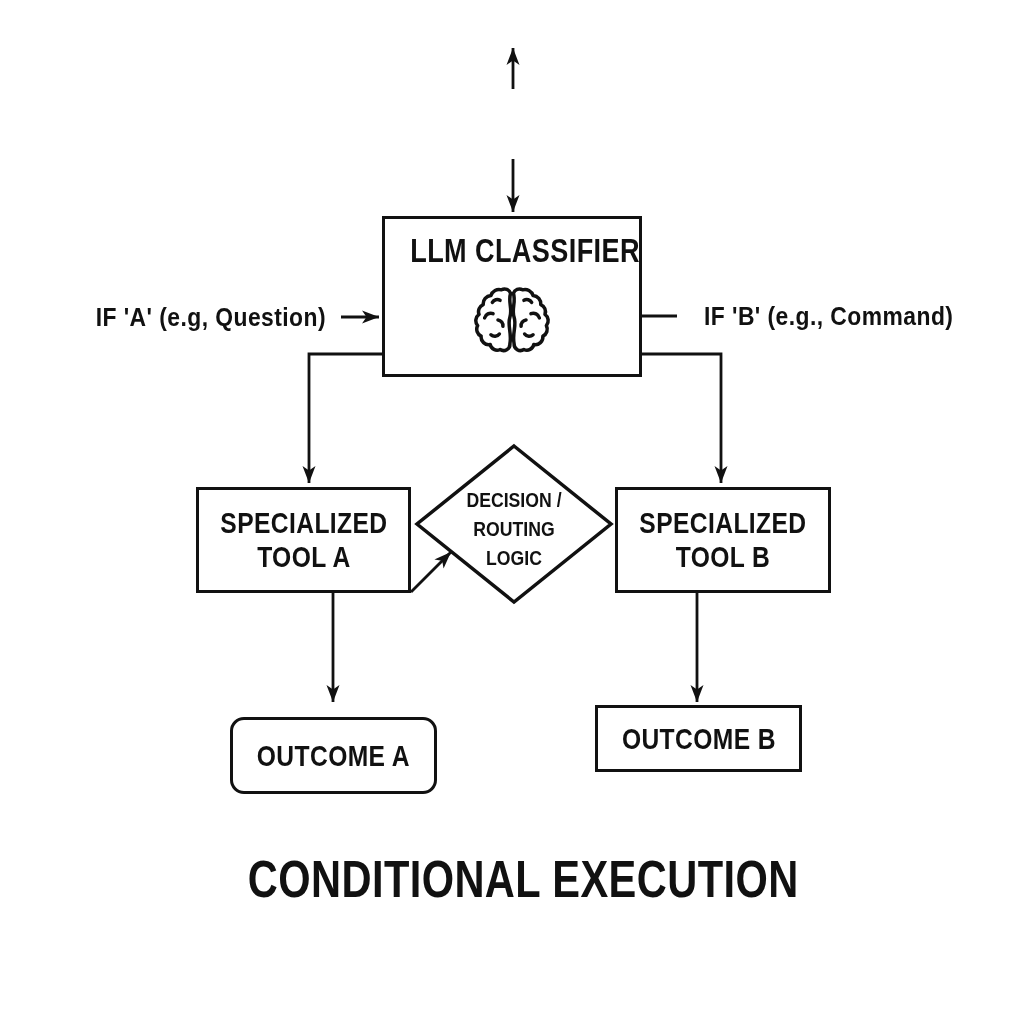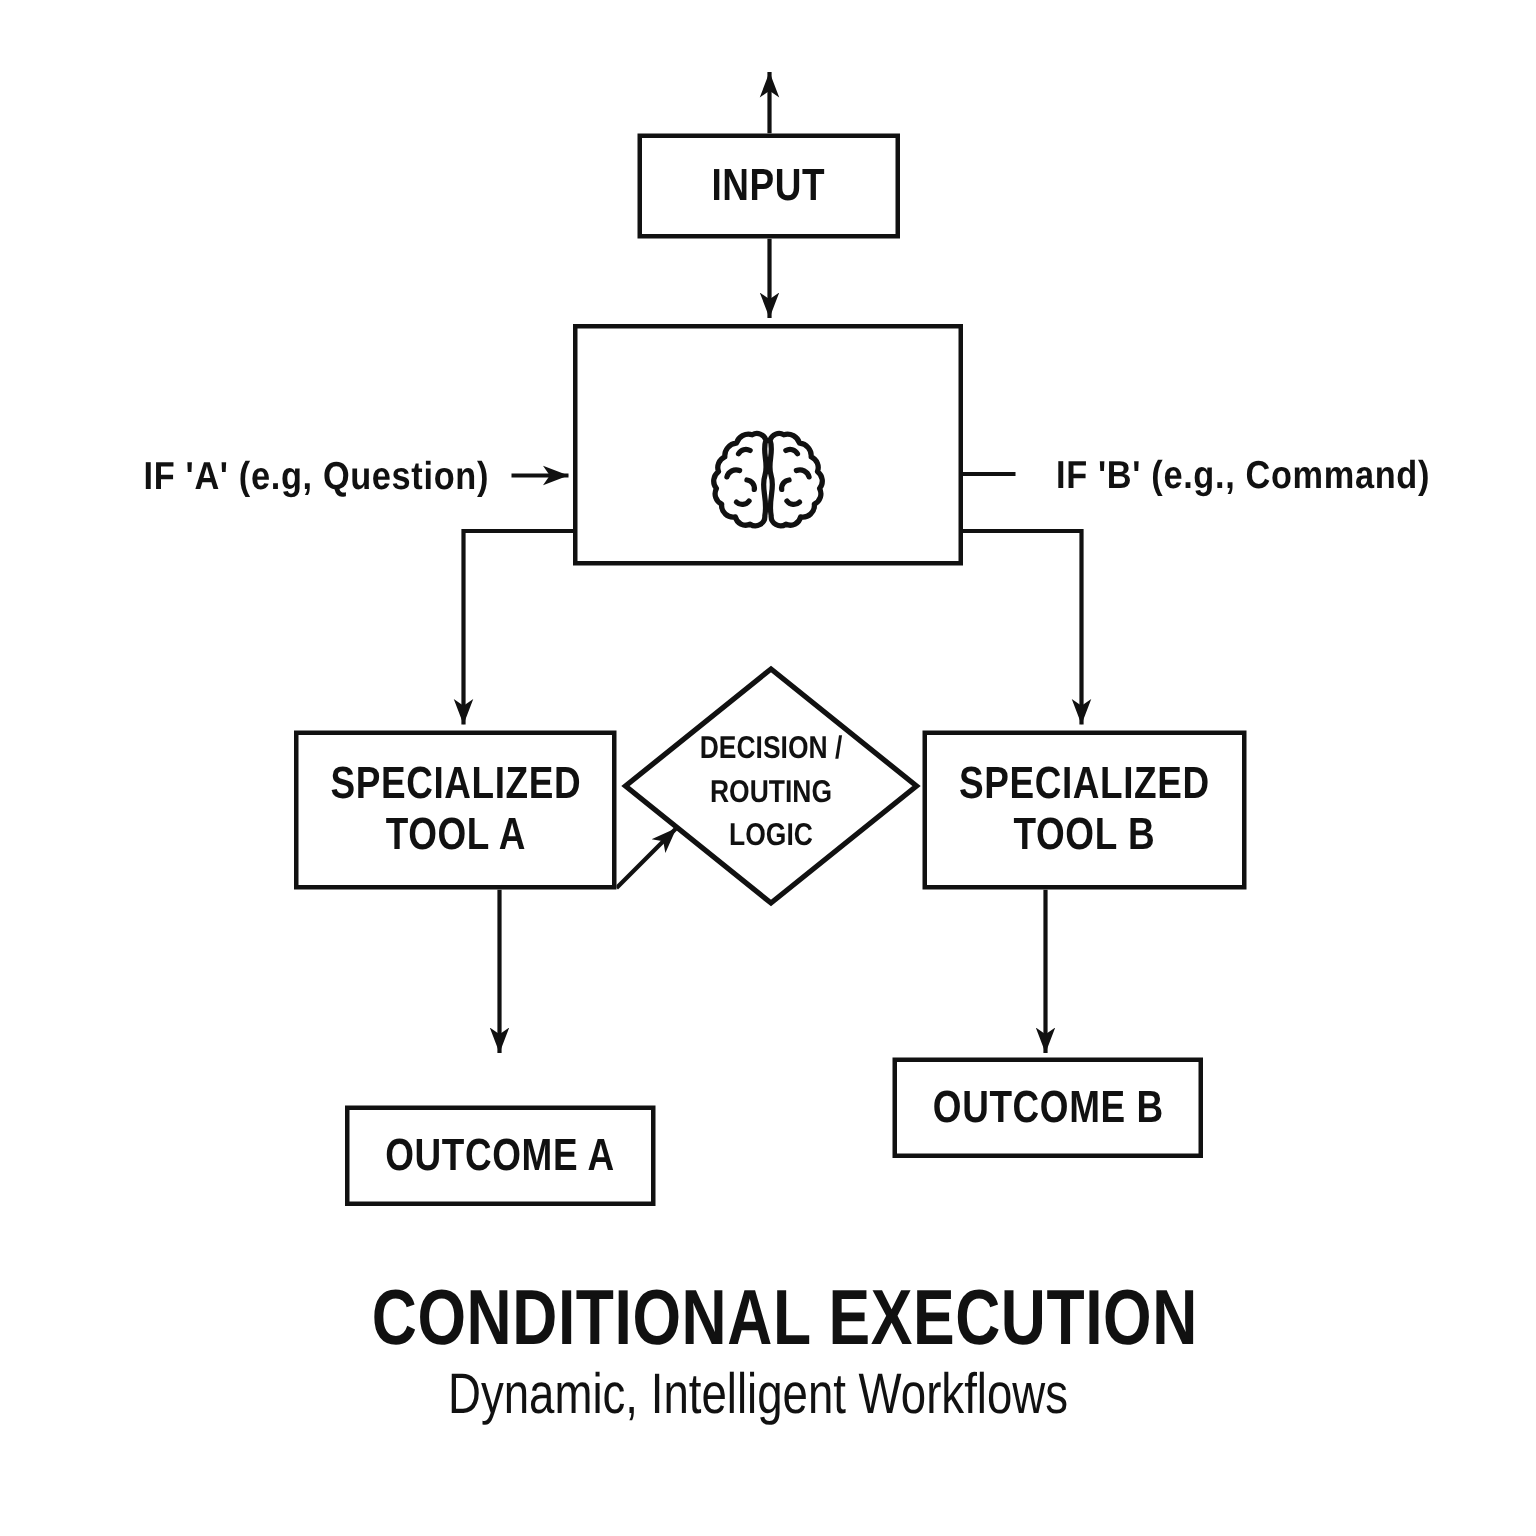--- a/index.html
+++ b/index.html
@@ -48,21 +48,21 @@
   }
   #brain-icon-wrap {
     position: absolute; left: 50%; top: 101px;
     transform: translate(-50%, -50%);
     width: 80px; height: 73px;
   }
   
   #tool-a-box   { left: 196px; top: 487px; width: 215px; height: 106px; }
   #tool-b-box   { left: 615px; top: 487px; width: 216px; height: 106px; }
   
-  #outcome-a-box { left: 230px; top: 737px; width: 207px; height: 67px; }
+  #outcome-a-box { left: 230px; top: 717px; width: 207px; height: 77px; border-radius: 14px; }
   #outcome-b-box { left: 595px; top: 705px; width: 207px; height: 67px; }
   
   #decision-text {
     position: absolute; left: 514px; top: 528px;
     transform: translate(-50%, -50%) scaleX(0.84);
     text-align: center;
     font-weight: bold;
     font-size: 21px;
     line-height: 29px;
     white-space: nowrap;
@@ -116,25 +116,25 @@
       <path d="M642,316 L677,316"></path>
       <path d="M382,354 L309,354 L309,483" marker-end="url(#ah)"></path>
       <path d="M642,354 L721,354 L721,483" marker-end="url(#ah)"></path>
       <path d="M333,593 L333,702" marker-end="url(#ah)"></path>
       <path d="M697,593 L697,702" marker-end="url(#ah)"></path>
     </g>
     <polygon points="514,446 611,524 514,602 417,524" fill="#ffffff" stroke="#111111" stroke-width="3.5"></polygon>
     <path d="M411,592 L451,552" stroke="#111111" stroke-width="2.8" fill="none" marker-end="url(#ah)"></path>
   </svg>
 
-  <div class="node" id="input-box">
-    <span class="cond node-label-1line">INPUT</span>
-  </div>
 
   <div class="node" id="classifier-box">
+    <div id="classifier-label">
+      <span class="cond">LLM CLASSIFIER</span>
+    </div>
     <div id="brain-icon-wrap">
       <svg viewBox="0 0 114 104" width="80" height="73" xmlns="http://www.w3.org/2000/svg">
         <g stroke="#111111" stroke-width="5" fill="none" stroke-linecap="round" stroke-linejoin="round">
           <g id="hemi">
             <path d="M55,14 C51,26 58,36 54,48 C50,60 57,70 54,86
                      A9,9 0 0 1 40,94
                      A10,10 0 0 1 26,87
                      A11,11 0 0 1 13,75
                      A11,11 0 0 1 8,60
                      A11,11 0 0 1 10,44
@@ -184,17 +184,14 @@
     <span class="cond node-label-1line">OUTCOME A</span>
   </div>
 
   <div class="node" id="outcome-b-box">
     <span class="cond node-label-1line">OUTCOME B</span>
   </div>
 
   <div id="diagram-title">
     <span class="cond">CONDITIONAL EXECUTION</span>
   </div>
-  <div id="diagram-subtitle">
-    <span class="cond">Dynamic, Intelligent Workflows</span>
-  </div>
 
 </div>
 
 </body></html>

